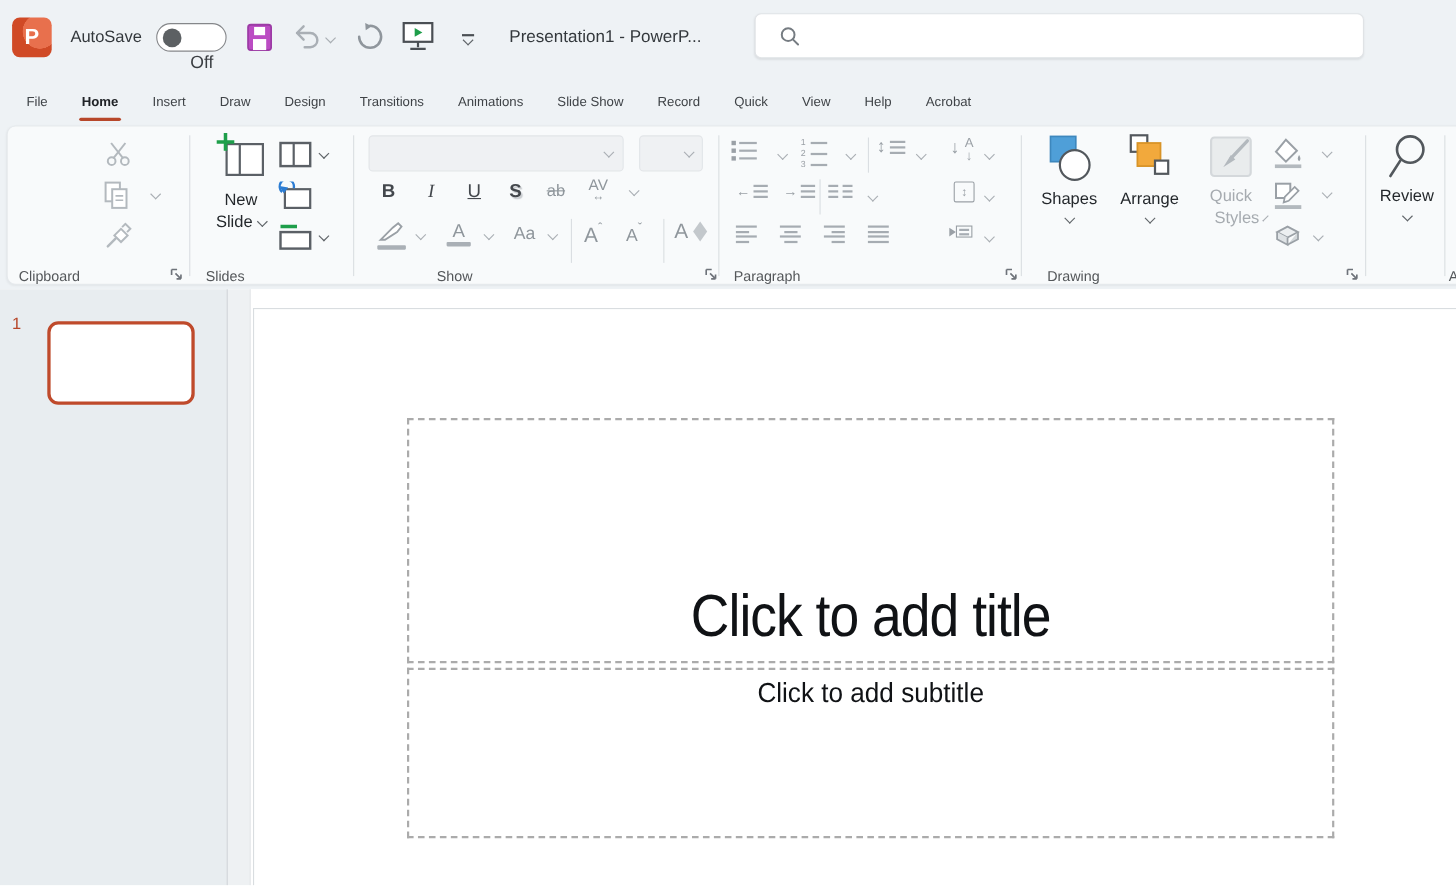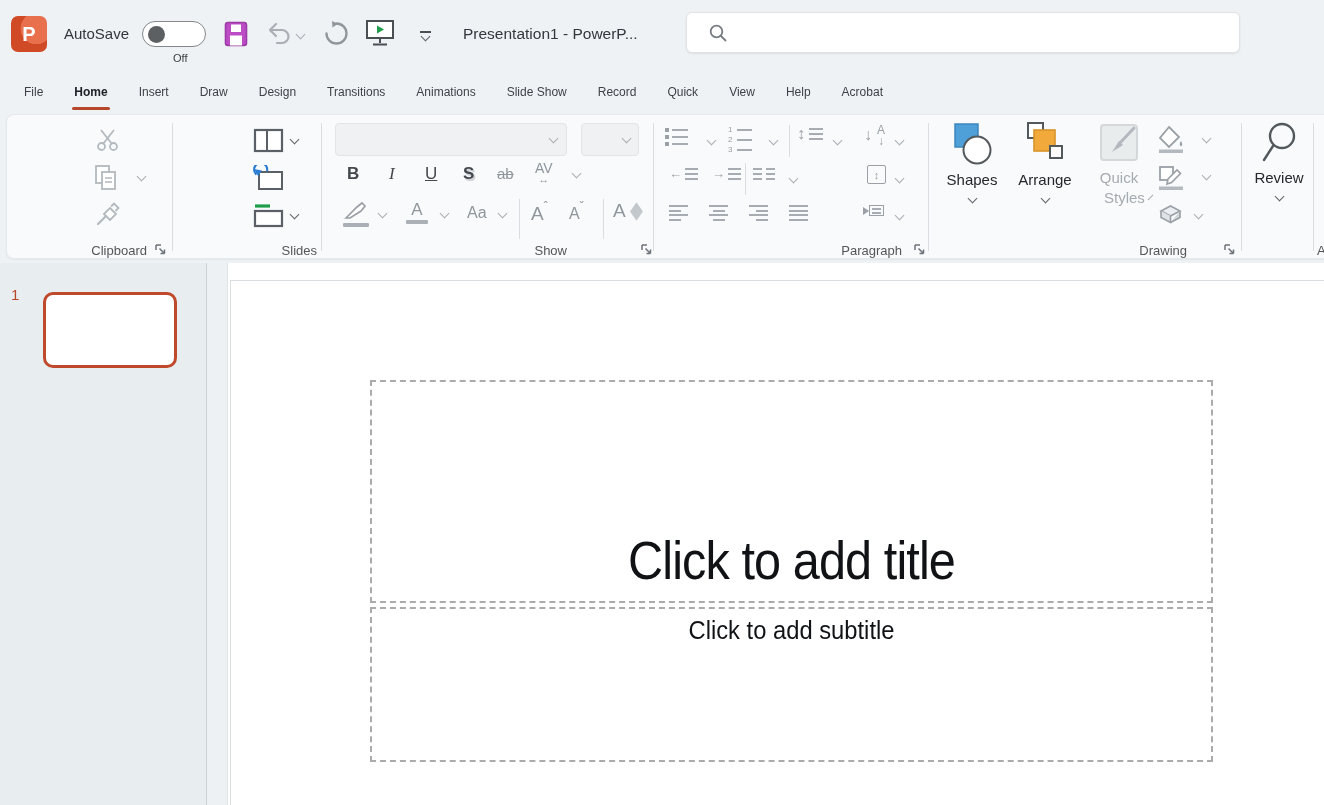--- a/index.html
+++ b/index.html
@@ -14,21 +14,21 @@
   .header { position:absolute; left:0; top:0; width:1324px; height:263px; background:#eef2f5; }
 
   
   .ppt-logo { position:absolute; left:11px; top:16px; width:36px; height:36px; border-radius:7px;
     background: radial-gradient(circle at 70% 35%, #e8704d 0 45%, #d04a26 46% 100%);
     display:flex; align-items:center; justify-content:center; color:#fff; font-weight:bold; font-size:20px; }
   .autosave-label { position:absolute; left:64px; top:25px; font-size:15px; color:#33383c; }
   .toggle { position:absolute; left:142px; top:21px; width:64px; height:26px; border:1px solid #85878a;
     border-radius:13px; background:#fff; display:flex; align-items:center; }
   .toggle .knob { width:17px; height:17px; border-radius:50%; background:#5c6063; margin-left:5px; }
-  .toggle .state { margin-left:8px; font-size:11px; color:#3a3e42;margin-top:48px; }
+  .toggle .state { margin-left:8px; font-size:16px; color:#3a3e42;margin-top:48px; }
   .qat-btn { position:absolute; top:20px; width:30px; height:30px; display:flex; align-items:center; justify-content:center; }
   .doc-title { position:absolute; left:463px; top:25px; font-size:15.5px; color:#33383c; white-space:nowrap; }
   .searchbox { position:absolute; left:686px; top:12px; width:554px; height:41px; background:#fff;
     border:1px solid #e0e3e6; border-radius:6px; box-shadow:0 1px 2px rgba(0,0,0,.08);
     display:flex; align-items:center; padding-left:22px; gap:14px; }
   .searchbox input { border:none; outline:none; font-size:16px; color:#565b60; width:420px; background:transparent;
     font-family:"Liberation Sans",sans-serif; }
   .searchbox input::placeholder { color:#565b60; opacity:1; }
 
   
@@ -36,21 +36,21 @@
     padding-left:24px; gap:31px; }
   .tab { position:relative; display:flex; align-items:center; font-size:12px; color:#3f4347; cursor:default; }
   .tab.active { font-weight:bold; color:#202327; }
   .tab.active::after { content:""; position:absolute; left:-2px; right:-2px; bottom:3px; height:3px;
     background:#b7472a; border-radius:2px; }
 
   
   .ribbon { position:absolute; left:6px; top:114px; width:1320px; height:145px; background:#f8fafb;
     border:1px solid #e5e9ec; border-radius:8px 0 0 8px; box-shadow:0 1px 2px rgba(0,0,0,.05); }
   .gsep { position:absolute; top:8px; height:128px; width:1px; background:#dadee2; }
-  .glabel { position:absolute; top:128px; font-size:13px; color:#54575a; text-align:right; }
+  .glabel { position:absolute; top:128px; font-size:13px; color:#54575a; text-align:left; }
   .launcher { position:absolute; top:127px; width:14px; height:14px; }
   .biglabel { position:absolute; font-size:15px; color:#24282c; text-align:center; white-space:nowrap; }
   .dis-label { color:#a6abb0; }
 
   .chv { display:inline-block; width:7px; height:7px; border-right:1.6px solid #5f6468;
     border-bottom:1.6px solid #5f6468; transform:rotate(45deg); }
   .chv.dis { border-color:#a9aeb3; }
   .chv.abs { position:absolute; }
 
   
@@ -195,20 +195,32 @@
         </svg>
       </div>
       <div class="glabel" style="left:10px; width:130px;">Clipboard</div>
       <div class="launcher" style="left:146px;">
         <svg width="14" height="14" viewBox="0 0 14 14">
           <path d="M3 3 H8 M3 3 V8" fill="none" stroke="#6e737a" stroke-width="1.5"></path>
           <path d="M6.5 6.5 L11.5 11.5 M11.5 11.5 V7.5 M11.5 11.5 H7.5" fill="none" stroke="#6e737a" stroke-width="1.5"></path>
         </svg>
       </div>
 
+      <div class="abs" style="left:176px; top:5px; width:72px; text-align:center;">
+        <svg width="46" height="48" viewBox="0 0 46 48">
+          <rect x="10" y="11" width="33" height="28" fill="#fff" stroke="#5b6066" stroke-width="2"></rect>
+          <line x1="22" y1="11" x2="22" y2="39" stroke="#5b6066" stroke-width="2"></line>
+          <path d="M9 1 V17 M1 9 H17" stroke="#1e9e4a" stroke-width="3.2"></path>
+        </svg>
+        <div class="biglabel" style="position:static;">New</div>
+        <div style="display:flex; align-items:center; justify-content:center; gap:5px; margin-top:3px;">
+          <span class="biglabel" style="position:static;">Slide</span>
+          <span class="chv"></span>
+        </div>
+      </div>
       <div class="abs" style="left:246px; top:13px;">
         <svg width="31" height="25" viewBox="0 0 31 25">
           <rect x="2" y="2" width="27" height="21" fill="#fff" stroke="#5b6066" stroke-width="2.2"></rect>
           <line x1="14" y1="2" x2="14" y2="23" stroke="#5b6066" stroke-width="2"></line>
         </svg>
       </div>
       <span class="chv abs" style="left:284px; top:21px;"></span>
       <div class="abs" style="left:246px; top:50px;">
         <svg width="31" height="26" viewBox="0 0 31 26">
           <rect x="6" y="7" width="23" height="17" fill="#fff" stroke="#5b6066" stroke-width="2"></rect>

